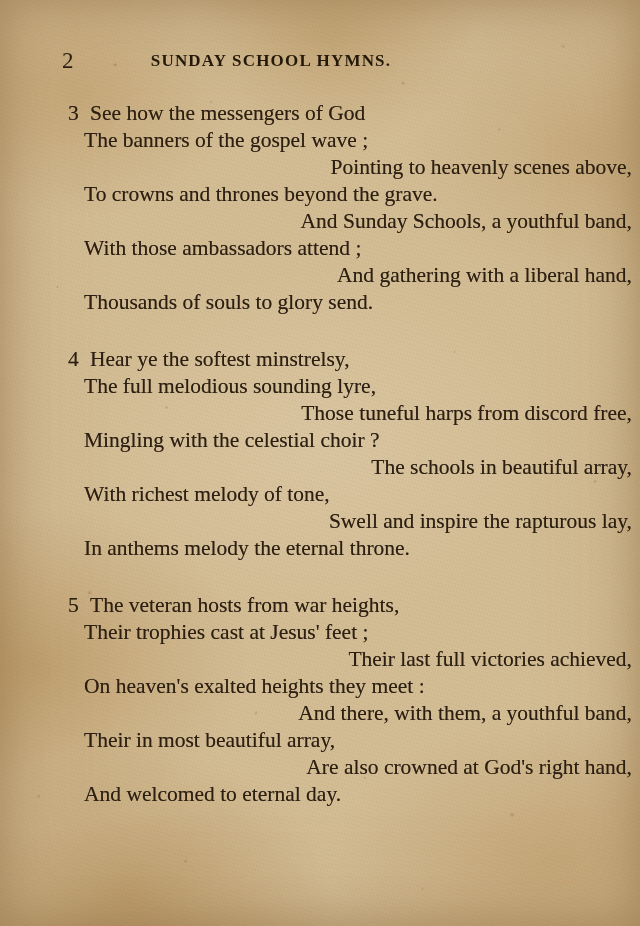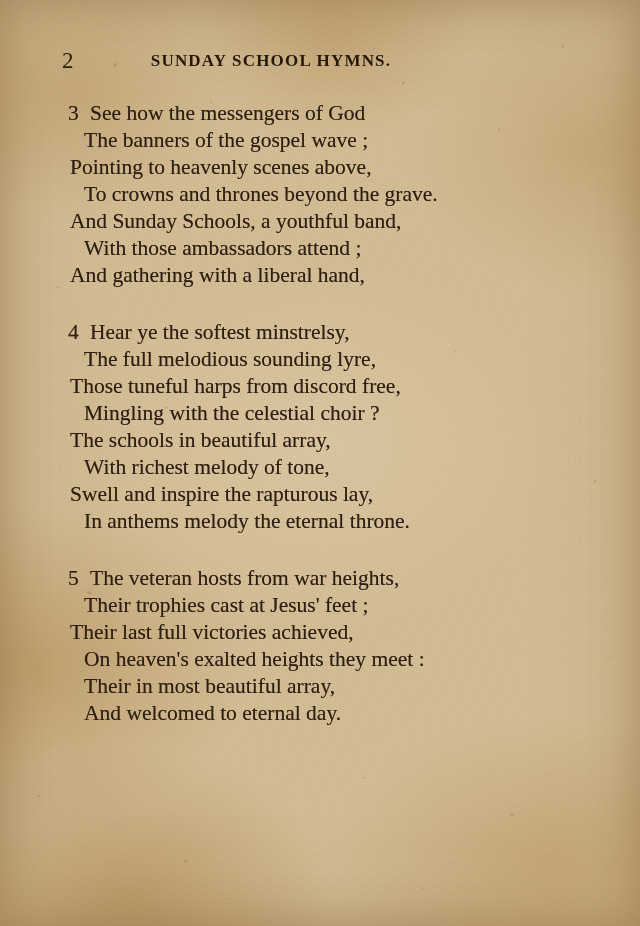--- a/index.html
+++ b/index.html
@@ -128,21 +128,21 @@
   .verse-line {
     font-size: 21.5px;
     line-height: 27px;
     white-space: pre;
     color: #2c1f12;
     text-shadow: 0 0 0.6px rgba(44,31,18,0.55);
   }
 
   
   .ind-num   { padding-left: 68px; }   
-  .ind-out   { padding-left: 70px; }   
+  .ind-out   { padding-left: 70px; text-align: right; }   
   .ind-in    { padding-left: 84px; }   
 
   .stanza-number {
     display: inline-block;
     width: 22px;
   }
 </style>
 </head>
 <body>
 
@@ -162,35 +162,38 @@
 
     <div class="hymn-body" id="hymn-body">
         <div class="stanza">
           <div class="verse-line ind-num"><span class="stanza-number">3</span><span>See how the messengers of God</span></div>
           <div class="verse-line ind-in">The banners of the gospel wave ;</div>
           <div class="verse-line ind-out">Pointing to heavenly scenes above,</div>
           <div class="verse-line ind-in">To crowns and thrones beyond the grave.</div>
           <div class="verse-line ind-out">And Sunday Schools, a youthful band,</div>
           <div class="verse-line ind-in">With those ambassadors attend ;</div>
           <div class="verse-line ind-out">And gathering with a liberal hand,</div>
+          <div class="verse-line ind-in">Thousands of souls to glory send.</div>
         </div>
         <div class="stanza">
           <div class="verse-line ind-num"><span class="stanza-number">4</span><span>Hear ye the softest minstrelsy,</span></div>
           <div class="verse-line ind-in">The full melodious sounding lyre,</div>
           <div class="verse-line ind-out">Those tuneful harps from discord free,</div>
           <div class="verse-line ind-in">Mingling with the celestial choir ?</div>
           <div class="verse-line ind-out">The schools in beautiful array,</div>
           <div class="verse-line ind-in">With richest melody of tone,</div>
           <div class="verse-line ind-out">Swell and inspire the rapturous lay,</div>
           <div class="verse-line ind-in">In anthems melody the eternal throne.</div>
         </div>
         <div class="stanza">
           <div class="verse-line ind-num"><span class="stanza-number">5</span><span>The veteran hosts from war heights,</span></div>
           <div class="verse-line ind-in">Their trophies cast at Jesus' feet ;</div>
           <div class="verse-line ind-out">Their last full victories achieved,</div>
           <div class="verse-line ind-in">On heaven's exalted heights they meet :</div>
+          <div class="verse-line ind-out">And there, with them, a youthful band,</div>
           <div class="verse-line ind-in">Their in most beautiful array,</div>
+          <div class="verse-line ind-out">Are also crowned at God's right hand,</div>
           <div class="verse-line ind-in">And welcomed to eternal day.</div>
         </div>
       </div>
 
   </div>
 </div>
 
 </body></html>

